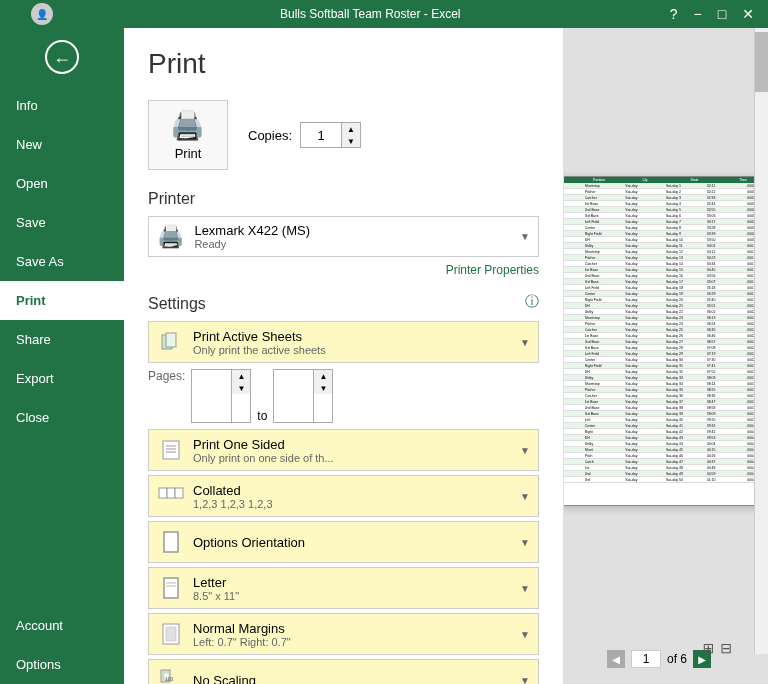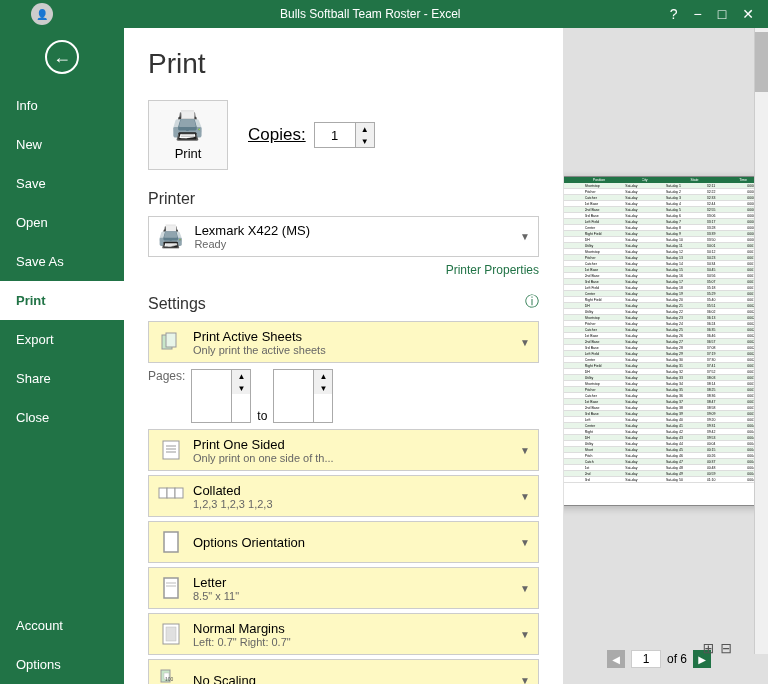--- a/index.html
+++ b/index.html
@@ -79,21 +79,21 @@
     .print-button-row { display: flex; align-items: center; gap: 20px; margin-bottom: 20px; }
     .print-btn-box {
       border: 1px solid #ccc;
       width: 80px; height: 70px;
       display: flex; flex-direction: column; align-items: center; justify-content: center;
       cursor: pointer; background: #f8f8f8;
       gap: 4px;
     }
     .printer-icon { font-size: 28px; }
     .copies-row { display: flex; align-items: center; gap: 8px; }
-    .copies-label { font-size: 17px; text-decoration: underline; }
+    .copies-label { font-size: 13px; }
     .copies-input-wrap { display: flex; align-items: stretch; border: 1px solid #aaa; }
     .copies-input {
       width: 40px; border: none; outline: none;
       text-align: center; font-size: 13px; padding: 2px 4px;
     }
     .copies-spin { display: flex; flex-direction: column; border-left: 1px solid #aaa; }
     .spin-btn { width: 18px; height: 12px; display: flex; align-items: center; justify-content: center; cursor: pointer; font-size: 8px; background: #f0f0f0; border: none; }
 
     
     .section-title { font-size: 16px; font-weight: 400; color: #333; margin-bottom: 8px; margin-top: 4px; }
@@ -213,36 +213,36 @@
         <span>←</span>
       </div>
     </div>
     <div class="sidebar-item">
       <span>Info</span>
     </div>
     <div class="sidebar-item">
       <span>New</span>
     </div>
     <div class="sidebar-item">
+      <span>Open</span>
+    </div>
+    <div class="sidebar-item">
       <span>Save</span>
-    </div>
-    <div class="sidebar-item">
-      <span>Open</span>
     </div>
     <div class="sidebar-item">
       <span>Save As</span>
     </div>
     <div class="sidebar-item active">
       <span>Print</span>
     </div>
     <div class="sidebar-item">
+      <span>Share</span>
+    </div>
+    <div class="sidebar-item">
       <span>Export</span>
-    </div>
-    <div class="sidebar-item">
-      <span>Share</span>
     </div>
     <div class="sidebar-item">
       <span>Close</span>
     </div>
     <div class="sidebar-spacer"></div>
     <div class="sidebar-item sidebar-bottom">
       <span>Account</span>
     </div>
     <div class="sidebar-item sidebar-bottom">
       <span>Options</span>

